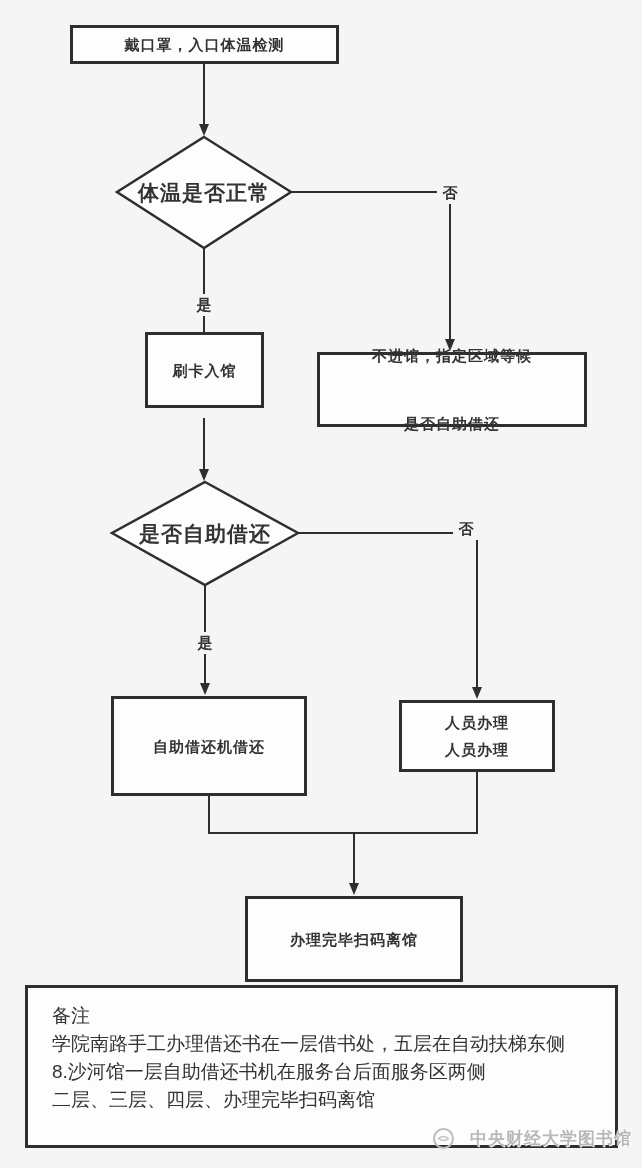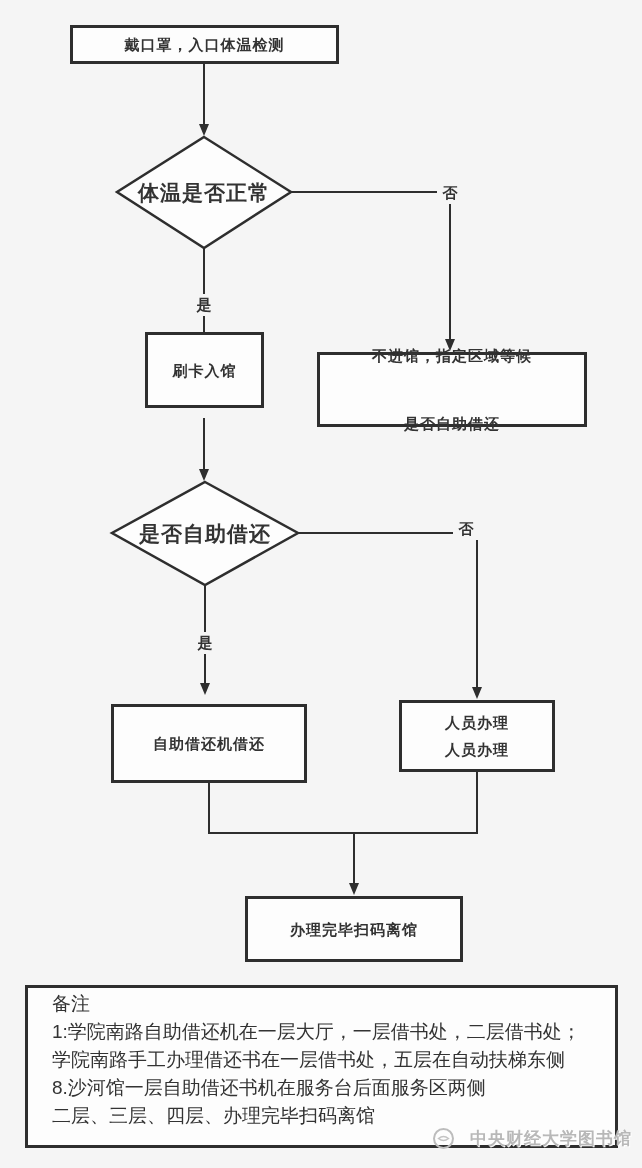--- a/index.html
+++ b/index.html
@@ -47,21 +47,21 @@
     font-weight:bold;
     line-height:22px;
   }
   .notes{
     position:absolute;
     left:25px;top:985px;
     width:593px;height:163px;
     box-sizing:border-box;
     background:#fdfdfd;
     border:3px solid #2e2e2e;
-    padding:2px 0 0 24px;
+    padding:14px 0 0 24px;
     font-size:19px;
     line-height:28px;
     text-align:left;
   }
   .notes .note-line{white-space:nowrap;}
   .watermark{
     position:absolute;
     right:10px;top:1127px;
     display:flex;
     gap:15px;
@@ -127,36 +127,35 @@
     <span>不进馆，指定区域等候</span>
     <span>是否自助借还</span>
   </div>
 
   <div class="diamond-label" style="left:110px;top:520px;width:190px;">是否自助借还</div>
 
   <div class="edge-label" style="left:453px;top:518px;">否</div>
 
   <div class="edge-label" style="left:192px;top:632px;">是</div>
 
-  <div class="node" style="left:111px;top:696px;width:196px;height:79px;margin-top:8px;">
+  <div class="node" style="left:111px;top:696px;width:196px;height:100px;">
     <span>自助借还机借还</span>
   </div>
 
   <div class="node" style="left:399px;top:700px;width:156px;height:72px;">
     <span>人员办理</span>
     <span>人员办理</span>
   </div>
 
-  <div class="node" style="left:245px;top:896px;width:218px;height:66px;">
+  <div class="node" style="left:245px;top:896px;width:218px;height:86px;">
     <span>办理完毕扫码离馆</span>
   </div>
 
   <div class="notes">
     <div class="note-line">备注</div>
-    <div class="note-line">1:学院南路自助借还机在一层大厅，一层借书处，二层借书处；</div>
     <div class="note-line">学院南路手工办理借还书在一层借书处，五层在自动扶梯东侧</div>
     <div class="note-line">8.沙河馆一层自助借还书机在服务台后面服务区两侧</div>
     <div class="note-line">二层、三层、四层、办理完毕扫码离馆</div>
   </div>
 
   <div class="watermark">
     <svg width="23" height="23" viewBox="0 0 23 23">
       <circle cx="11.5" cy="11.5" r="9.5" fill="none" stroke="#bcbcbc" stroke-width="2"></circle>
       <path d="M6.5,11.5 Q11.5,7.5 16.5,11.5 Q11.5,15.5 6.5,11.5 z" fill="none" stroke="#c4c4c4" stroke-width="1.5"></path>
     </svg>

